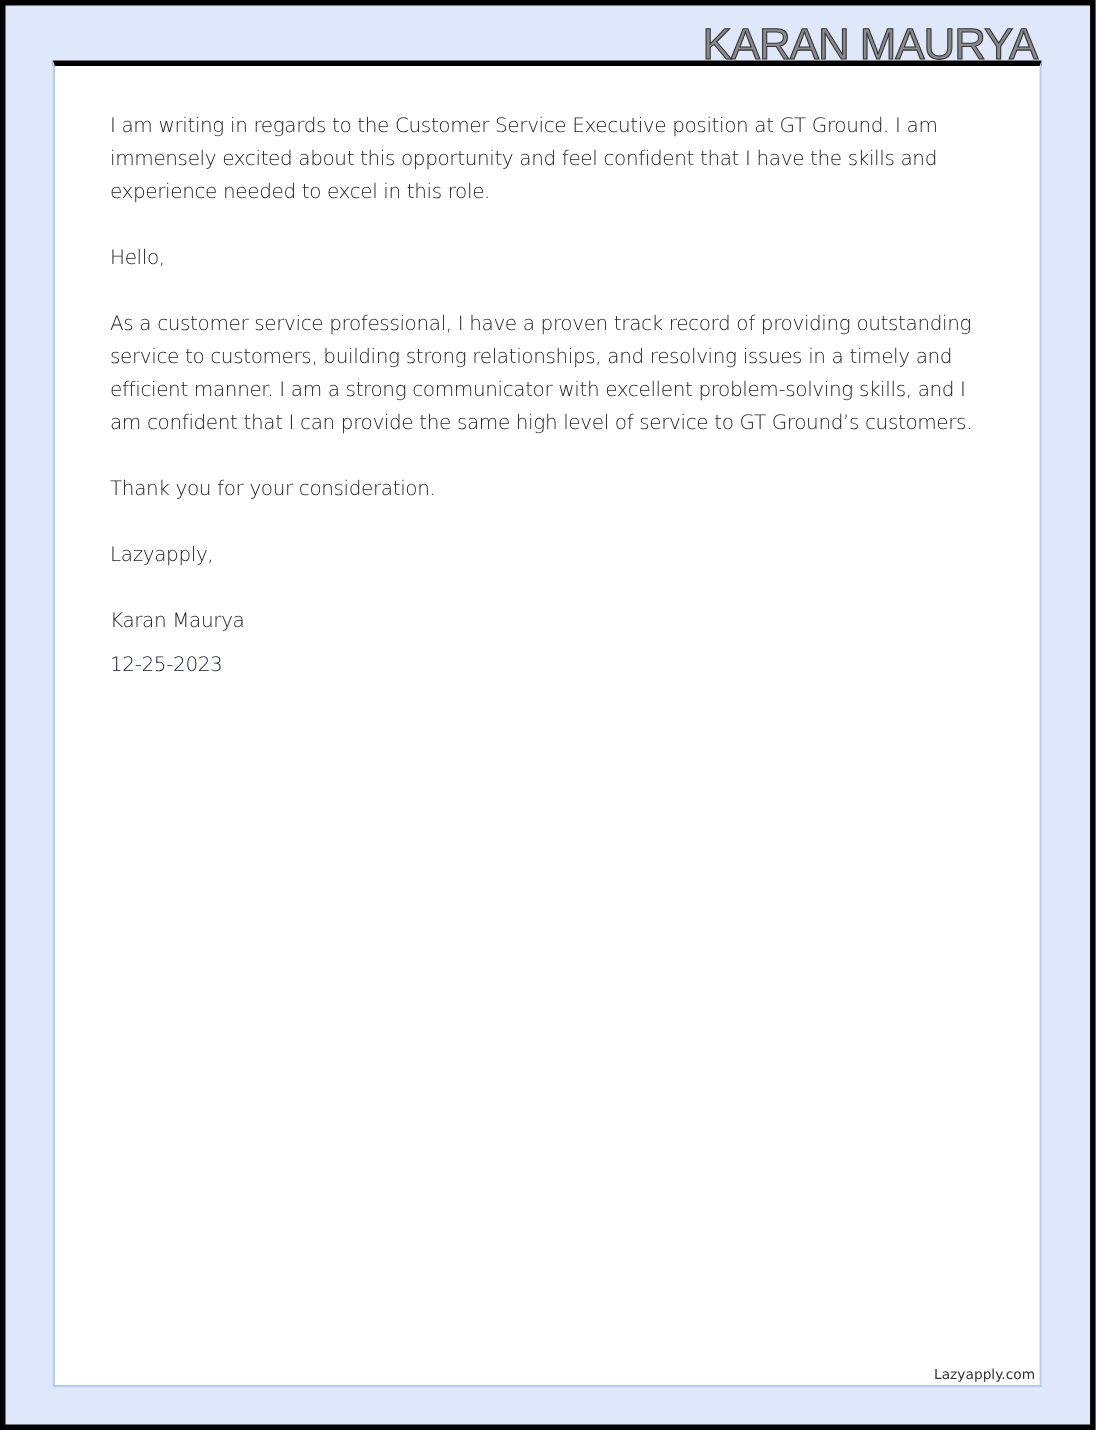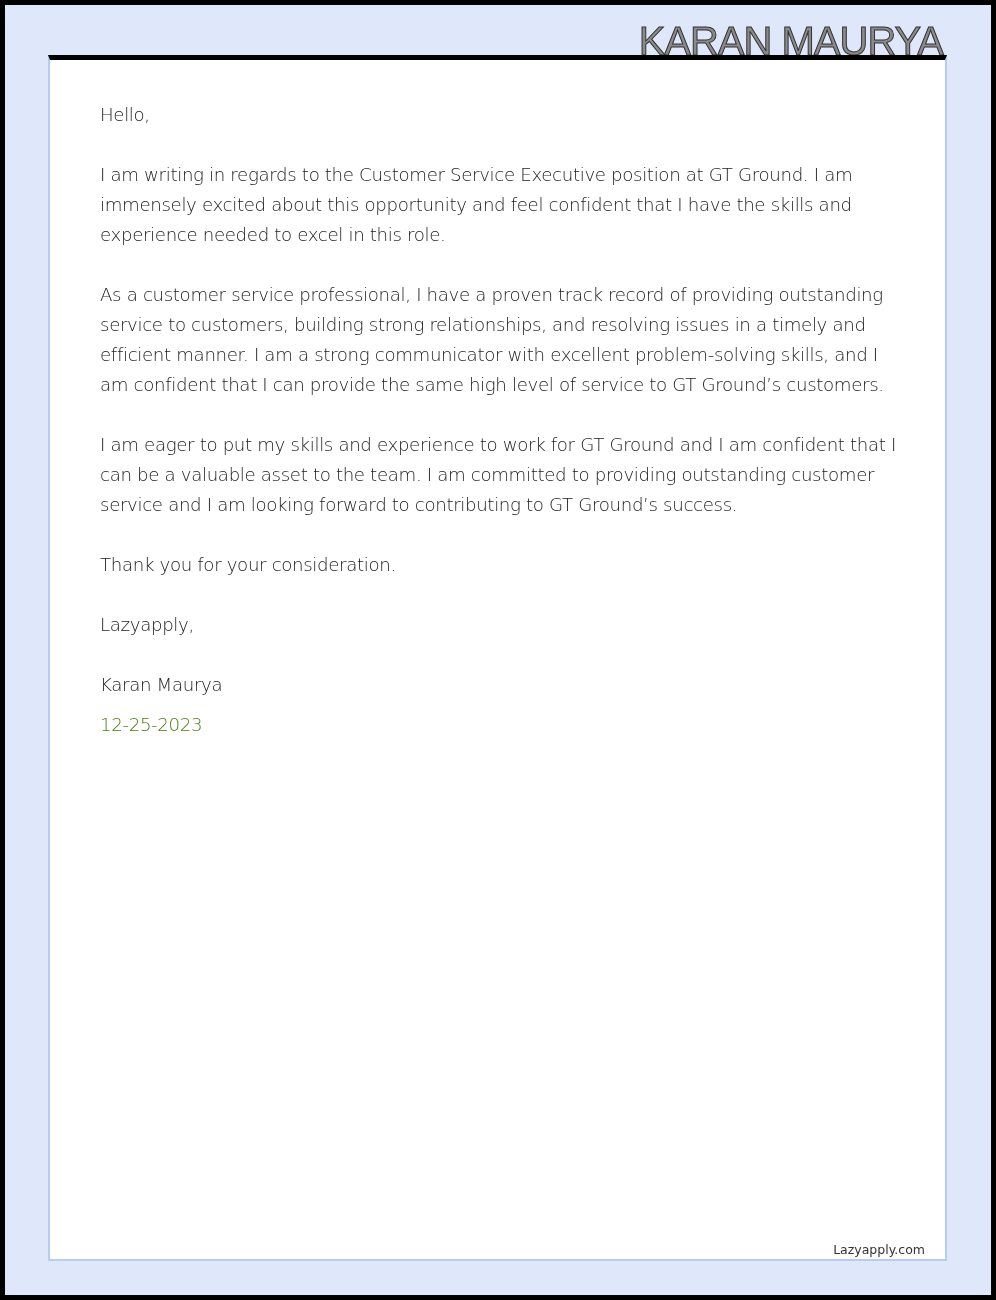--- a/index.html
+++ b/index.html
@@ -43,40 +43,39 @@
       left: 50px;
       top: 40px;
       width: 800px;
       font-size: 18.2px;
       line-height: 30px;
       color: #222;
       font-weight: 300;
     }
     .content p { margin: 0 0 30px 0; letter-spacing: -0.35px; }
     .content p.sig { margin-bottom: 10px; }
-    .date { color: #4d7c0f; margin: 0; }
+    .date { color: #0f172a; margin: 0; }
     .footer-brand {
       position: absolute;
-      right: 20px;
+      right: 4px;
       bottom: 0px;
       font-size: 12.5px;
       color: #333;
       line-height: 18px;
     }
   </style>
 </head>
 <body>
 
 <div class="header-name">KARAN MAURYA</div>
 
 <div class="page">
   <div class="content">
+    <p>I am writing in regards to the Customer Service Executive position at GT Ground. I am immensely excited about this opportunity and feel confident that I have the skills and experience needed to excel in this role.</p>
     <p>Hello,</p>
-    <p>I am writing in regards to the Customer Service Executive position at GT Ground. I am immensely excited about this opportunity and feel confident that I have the skills and experience needed to excel in this role.</p>
     <p>As a customer service professional, I have a proven track record of providing outstanding service to customers, building strong relationships, and resolving issues in a timely and efficient manner. I am a strong communicator with excellent problem-solving skills, and I am confident that I can provide the same high level of service to GT Ground’s customers.</p>
-    <p>I am eager to put my skills and experience to work for GT Ground and I am confident that I can be a valuable asset to the team. I am committed to providing outstanding customer service and I am looking forward to contributing to GT Ground’s success.</p>
     <p>Thank you for your consideration.</p>
     <p>Lazyapply,</p>
     <p class="sig">Karan Maurya</p>
     <p class="date">12-25-2023</p>
   </div>
   <div class="footer-brand">Lazyapply.com</div>
 </div>
 
 </body></html>

